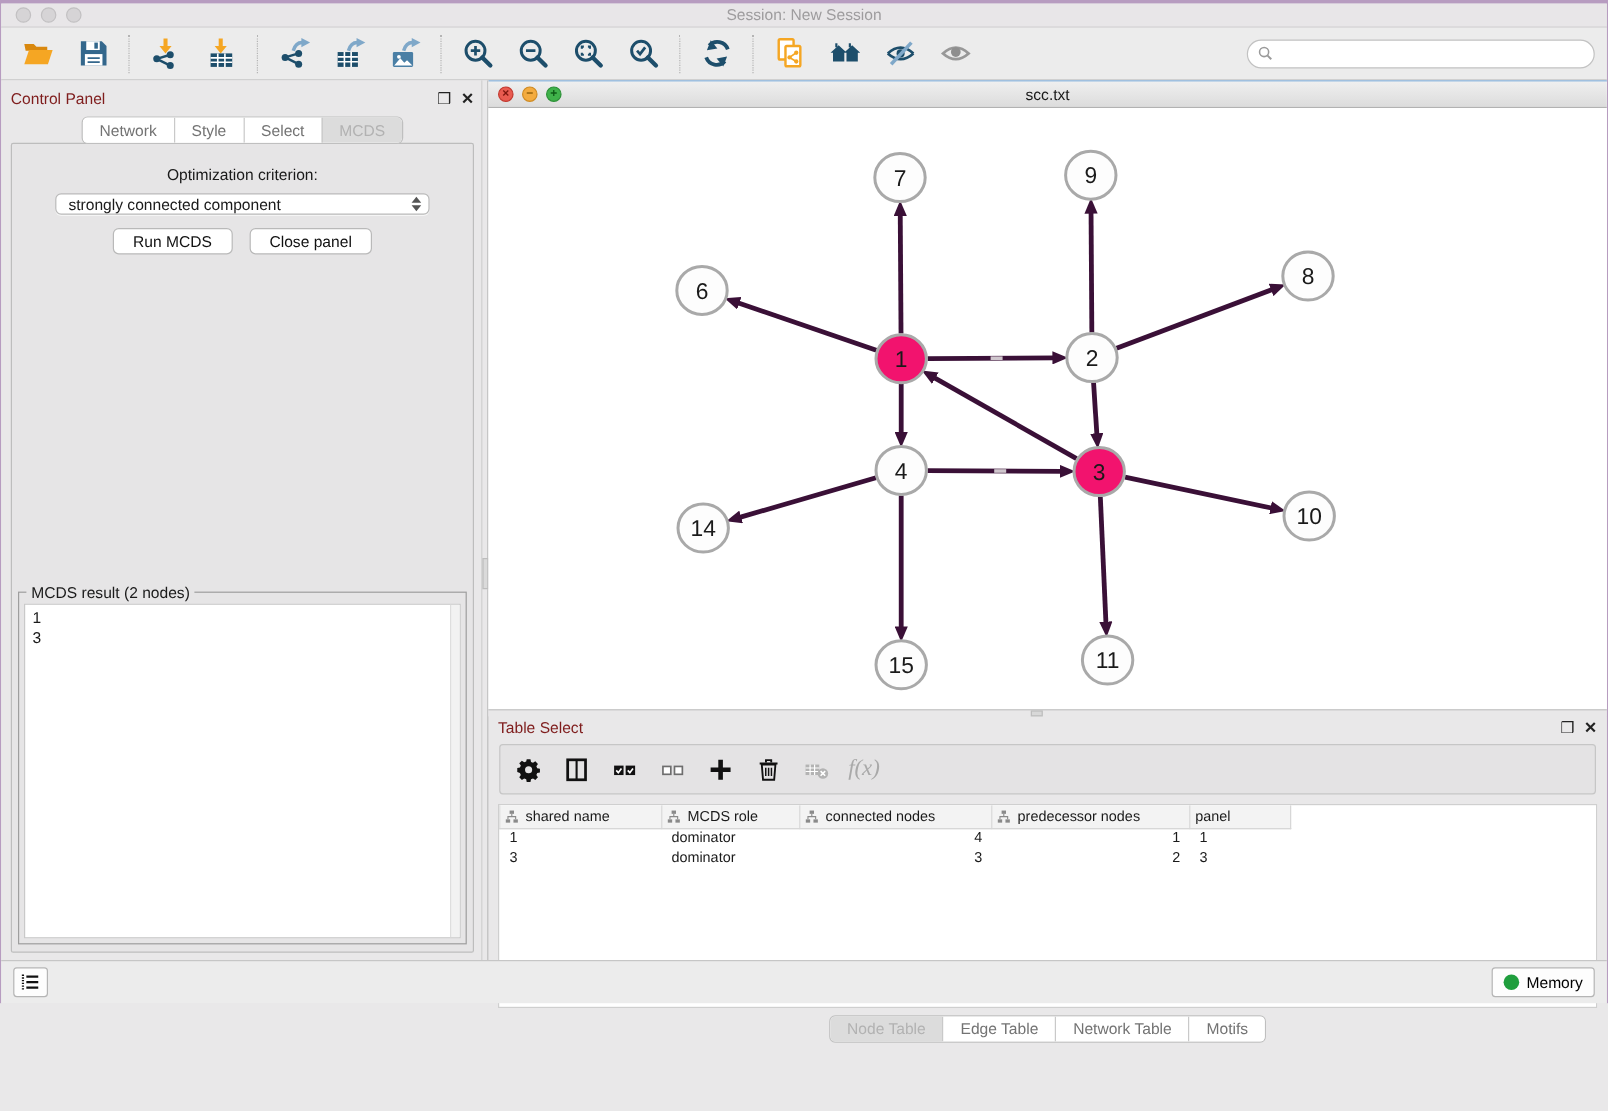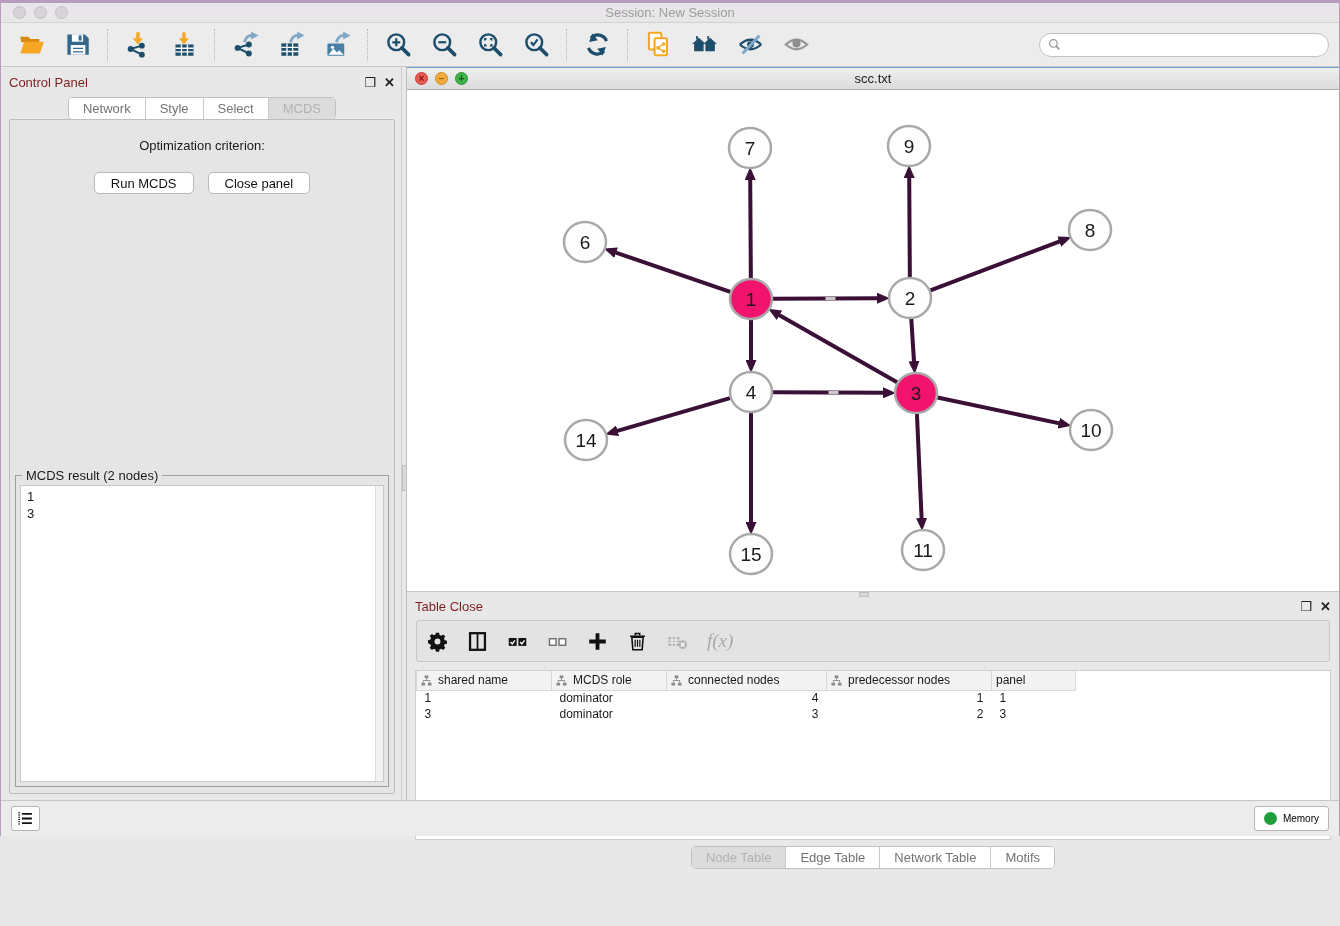--- a/index.html
+++ b/index.html
@@ -72,37 +72,37 @@
   .canvas { flex:1; background:#fff; position:relative; overflow:hidden; }
   .canvas svg { position:absolute; top:0; left:0; }
 
   
   .hsplit { height:6px; background:#e9e8e9; border-top:1px solid #c4c4c4; position:relative; flex:0 0 auto; }
   .hsplit .grip { position:absolute; left:452px; top:0; width:10px; height:5px; background:#d8d8d8; border:1px solid #bdbdbd; }
 
   
   .tpanel { flex:1; display:flex; flex-direction:column; background:#e9e8e9; padding:2px 8px 0 8px; min-height:0; }
   .tp-toolbar { margin:6px 1px 0 1px; height:42px; background:#e4e3e4; border:1px solid #c6c6c6; border-radius:3px; display:flex; align-items:center; padding:0 10px; gap:14px; flex:0 0 auto; }
-  .ttbtn { background:none; border:none; cursor:pointer; display:flex; align-items:center; justify-content:flex-start; width:26px; height:26px; }
+  .ttbtn { background:none; border:none; cursor:pointer; display:flex; align-items:center; justify-content:center; width:26px; height:26px; }
   .ttbtn svg { width:21px; height:21px; }
   .fx { font-family:"Liberation Serif","DejaVu Serif",serif; font-style:italic; font-size:19px; color:#a9a9a9; }
   .tbl-wrap { margin-top:8px; background:#fff; border:1px solid #cfcfcf; flex:0 0 auto; height:170px; overflow:hidden; }
   table.datatbl { border-collapse:collapse; font-size:12px; table-layout:fixed; }
   table.datatbl th { background:#f3f3f3; border:1px solid #d7d7d7; border-top:none; font-weight:normal; height:19px; padding:0 4px; }
   table.datatbl th .thc { display:flex; align-items:center; gap:6px; }
   table.datatbl th svg { width:11px; height:11px; flex:0 0 auto; }
   table.datatbl td { height:16px; padding:0 8px; white-space:nowrap; overflow:hidden; }
   td.ra { text-align:right; }
   .tp-rest { flex:1; }
   .tp-tabs { display:flex; justify-content:center; padding:6px 0 8px 0; flex:0 0 auto; }
 
   
   .statusbar { height:36px; background:#ececec; border-top:1px solid #c6c6c6; display:flex; align-items:center; padding:0 10px; flex:0 0 auto; }
   .sq-btn { width:29px; height:25px; background:#fdfdfd; border:1px solid #b5b5b5; border-radius:3px; display:flex; align-items:center; justify-content:center; cursor:pointer; }
-  .mem-btn { margin-left:auto; height:25px; background:#fdfdfd; border:1px solid #b5b5b5; border-radius:3px; display:flex; align-items:center; gap:6px; padding:0 9px; font-size:10px; cursor:pointer; }
+  .mem-btn { margin-left:auto; height:25px; background:#fdfdfd; border:1px solid #b5b5b5; border-radius:3px; display:flex; align-items:center; gap:6px; padding:0 9px; font-size:13px; cursor:pointer; }
   .mem-dot { width:13px; height:13px; border-radius:50%; background:#1f9e3d; }
 </style>
 </head>
 <body>
 
 <div class="window">
 
   <div class="titlebar">
     <div class="traffic">
       <span></span>
@@ -266,20 +266,27 @@
       <div class="cp-tabs">
         <div class="seg">
           <button>Network</button>
           <button>Style</button>
           <button>Select</button>
           <button class="active">MCDS</button>
         </div>
       </div>
       <div class="cp-body">
         <div class="opt-label">Optimization criterion:</div>
+        <div class="dropdown">
+          <span class="dval">strongly connected component</span>
+          <span class="stepper">
+              <i class="up"></i>
+              <i class="down"></i>
+            </span>
+        </div>
         <div class="cp-buttons">
           <button class="push">Run MCDS</button>
           <button class="push">Close panel</button>
         </div>
         <div class="result-box">
           <span class="result-legend">MCDS result (2 nodes)</span>
           <div class="result-list">
             <div class="result-item">1</div>
             <div class="result-item">3</div>
             <span class="sb"></span>
@@ -380,21 +387,21 @@
           </svg>
         </div>
       </div>
 
       <div class="hsplit">
           <span class="grip"></span>
         </div>
 
       <div class="tpanel">
         <div class="panel-head">
-          <span class="ptitle">Table Close</span>
+          <span class="ptitle">Table Select</span>
           <span class="pbtns">
             <button class="pbtn">❒</button>
             <button class="pbtn" style="font-weight:bold">✕</button>
           </span>
         </div>
         <div class="tp-toolbar">
           <button class="ttbtn">
               <svg viewBox="0 0 24 24">
                 <path fill="#111" d="M10.2 2h3.6l.5 2.6 1.9.8 2.2-1.5 2.5 2.5-1.5 2.2.8 1.9 2.6.5v3.6l-2.6.5-.8 1.9 1.5 2.2-2.5 2.5-2.2-1.5-1.9.8-.5 2.6h-3.6l-.5-2.6-1.9-.8-2.2 1.5-2.5-2.5 1.5-2.2-.8-1.9L1.2 14v-3.6l2.6-.5.8-1.9-1.5-2.2 2.5-2.5 2.2 1.5 1.9-.8z"></path>
                 <circle cx="12" cy="12" r="3.4" fill="#e4e3e4"></circle>

